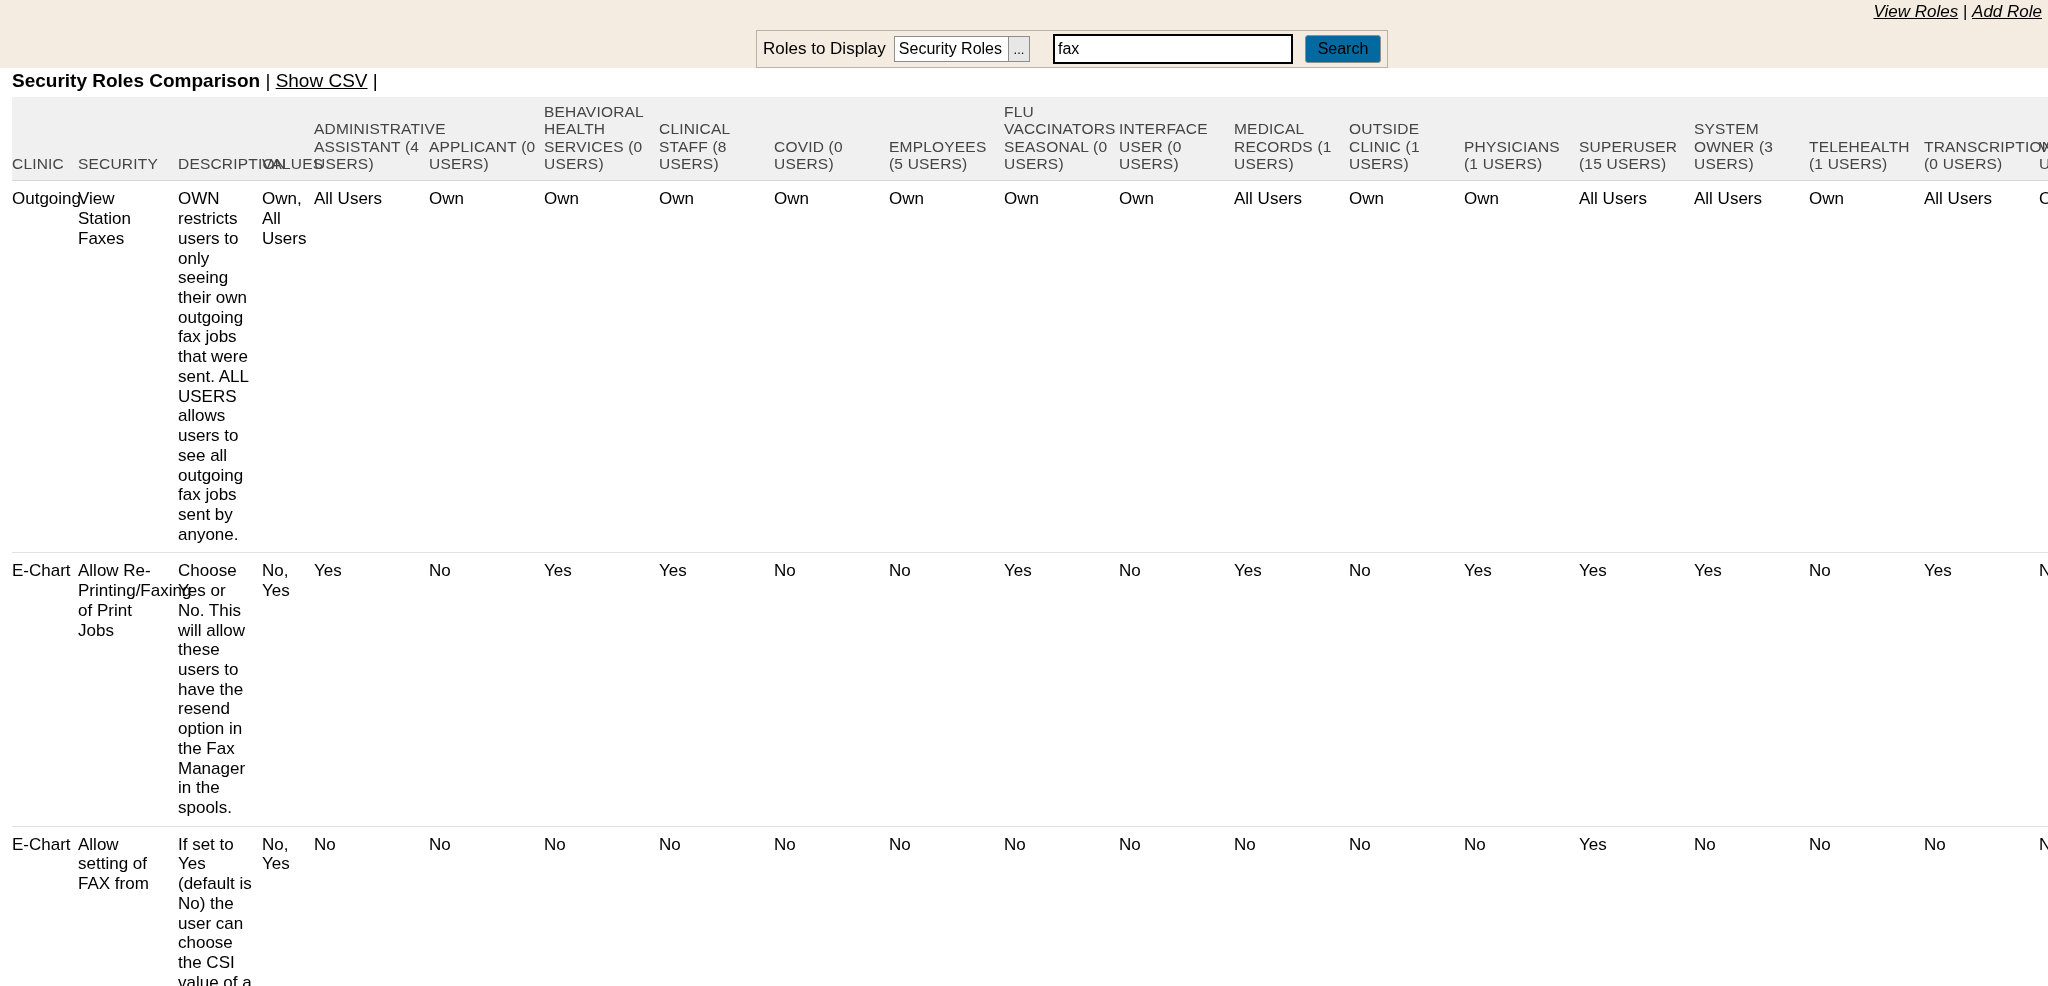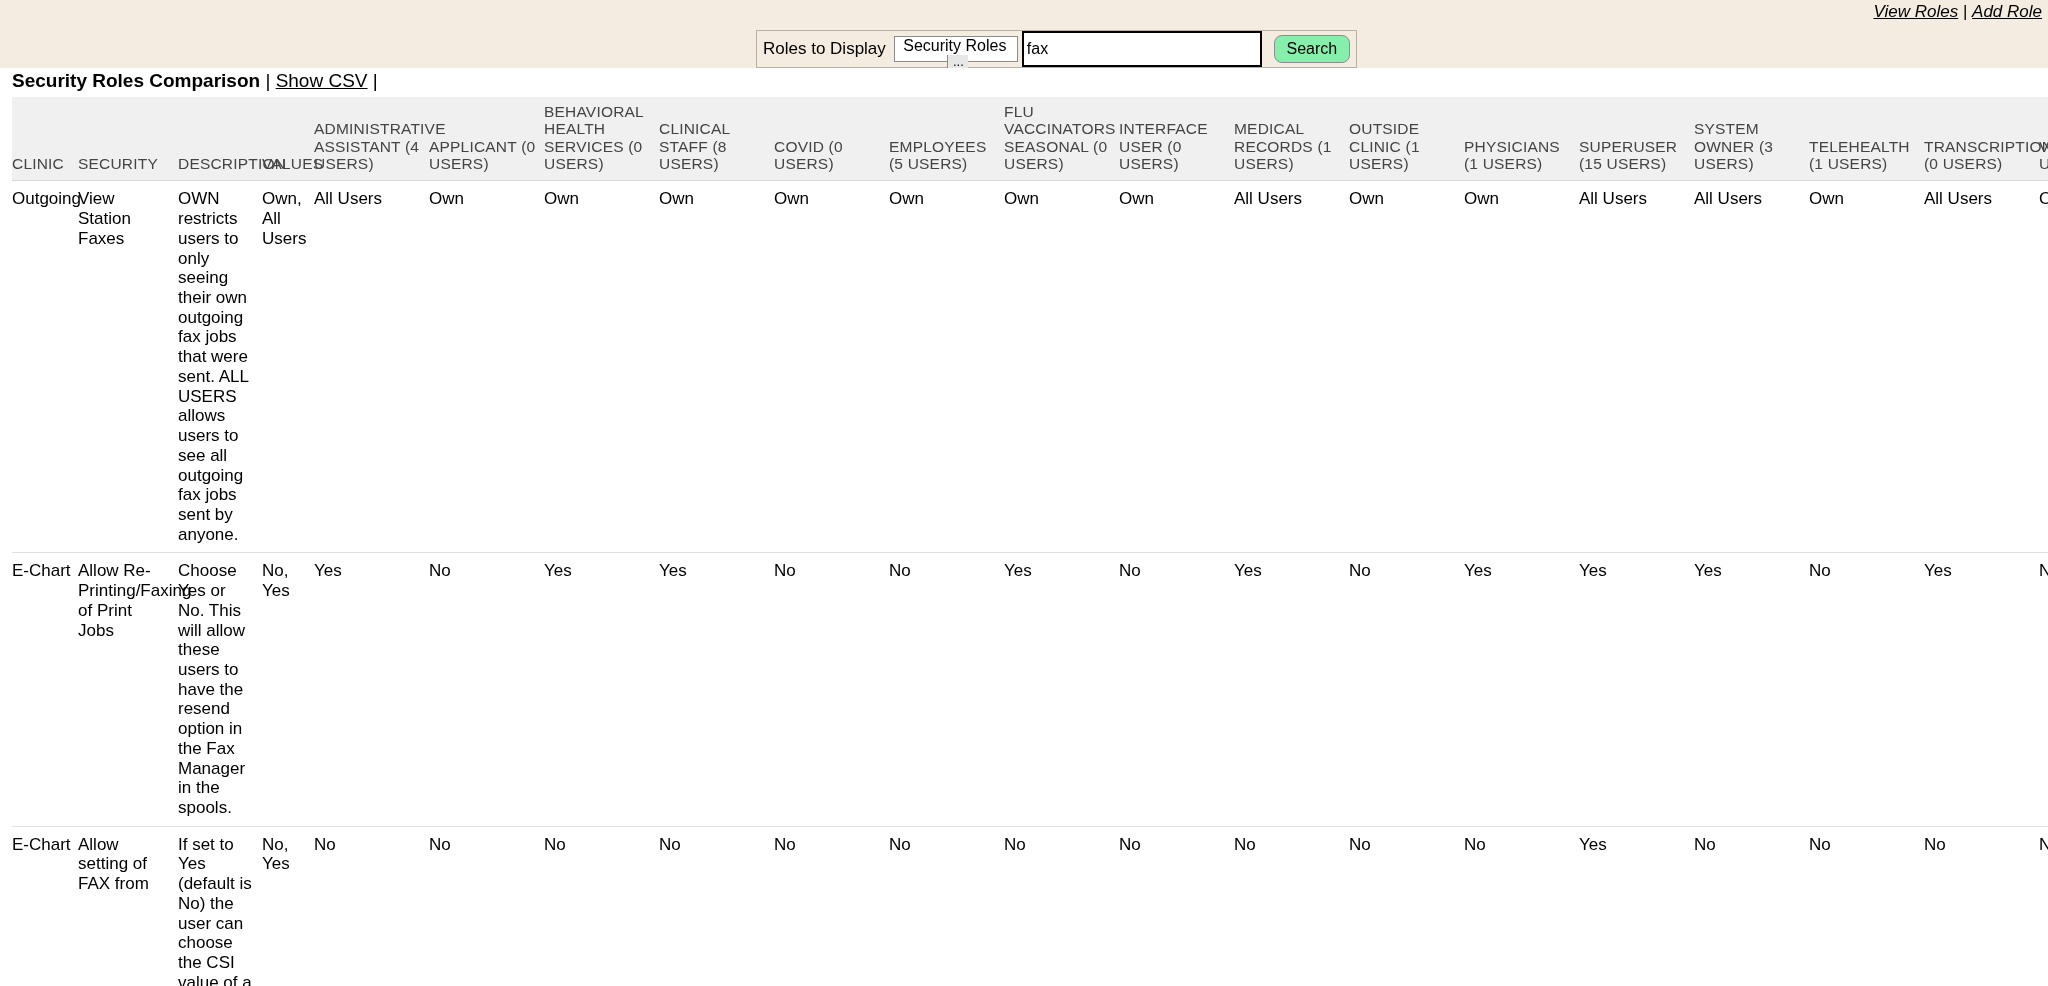--- a/index.html
+++ b/index.html
@@ -65,55 +65,54 @@
     display: flex;
     align-items: center;
     border: 1px solid #8d8d8d;
     background: #ffffff;
     height: 26px;
     box-sizing: border-box;
     font-size: 16px;
     padding-left: 4px;
     min-width: 124px;
     justify-content: space-between;
-    flex-direction: column;
   }
   .select-box .sel-val { padding-right: 6px; white-space: nowrap; }
   .select-box .sel-btn {
     border-left: 1px solid #8d8d8d;
     background: #e7e7e7;
     width: 20px;
     height: 24px;
     display: flex;
     align-items: center;
     justify-content: center;
     font-size: 13px;
     line-height: 1;
   }
   .search-input {
-    margin-left: 4px;
+    margin-left: 23px;
     width: 240px;
-    height: 36px;
+    height: 30px;
     box-sizing: border-box;
     border: 2px solid #000000;
     font-size: 16px;
     font-family: "Liberation Sans", sans-serif;
     padding: 1px 3px;
     background: #fff;
     color: #000;
   }
   .search-btn {
     margin-left: 12px;
     height: 28px;
     min-width: 76px;
     border: 1px solid #8d8d8d;
-    background: #86efac;
+    background: #0369a1;
     font-size: 16px;
     font-family: "Liberation Sans", sans-serif;
-    border-radius: 8px;
+    border-radius: 3px;
     cursor: pointer;
   }
 
   
   .titlerow {
     position: absolute;
     left: 12px;
     top: 70px;
     font-size: 19px;
     font-weight: bold;

